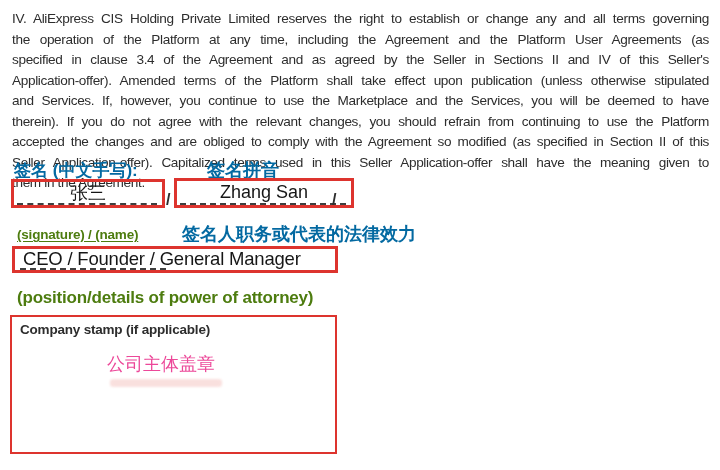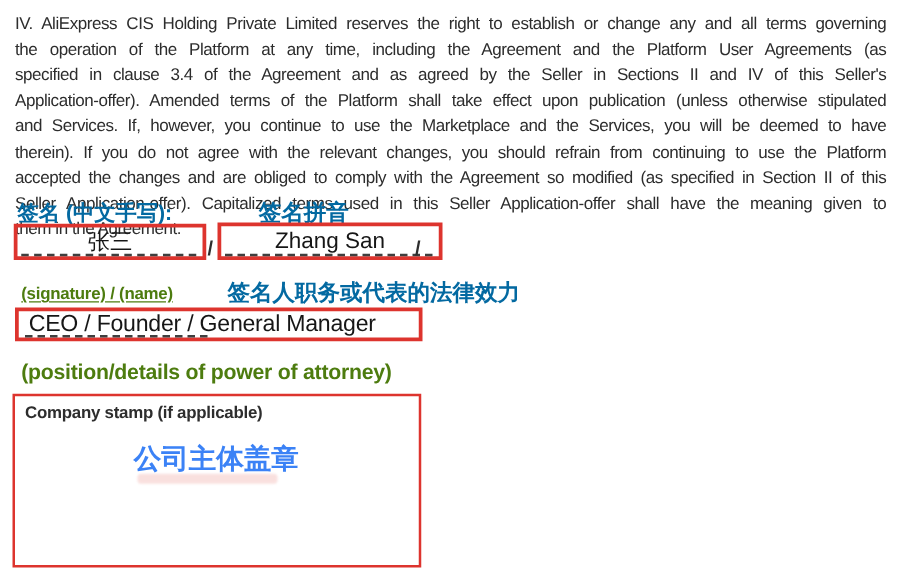--- a/index.html
+++ b/index.html
@@ -42,21 +42,21 @@
   
   .slash{position:absolute;font-size:16px;font-weight:600;color:#2d2d2d;}
   #slash-1{left:166px;top:191px;}
   #slash-2{left:332px;top:191px;}
   
   .caption{position:absolute;color:#4d7c0f;white-space:nowrap;letter-spacing:-0.2px;}
   #cap-signature{left:17px;top:227px;font-size:13.5px;font-weight:600;text-decoration:underline;text-underline-offset:2px;}
   #cap-position{left:17px;top:288px;font-size:17px;font-weight:600;}
   
   #cap-stamp{position:absolute;left:8px;top:5px;font-size:13.5px;font-weight:600;color:#2d2d2d;white-space:nowrap;letter-spacing:-0.2px;}
-  #ann-stamp{position:absolute;left:95px;top:35px;font-size:22px;font-weight:700;color:#3b82f6;white-space:nowrap;}
+  #ann-stamp{position:absolute;left:95px;top:35px;font-size:18px;font-weight:400;color:#ec4899;white-space:nowrap;}
   #stamp-ghost{
     position:absolute;left:98px;top:62px;width:112px;height:8px;
     background:#f3bcb8;opacity:0.45;border-radius:3px;filter:blur(1px);
   }
 </style>
 </head>
 <body>
 
 <div id="page">
 

